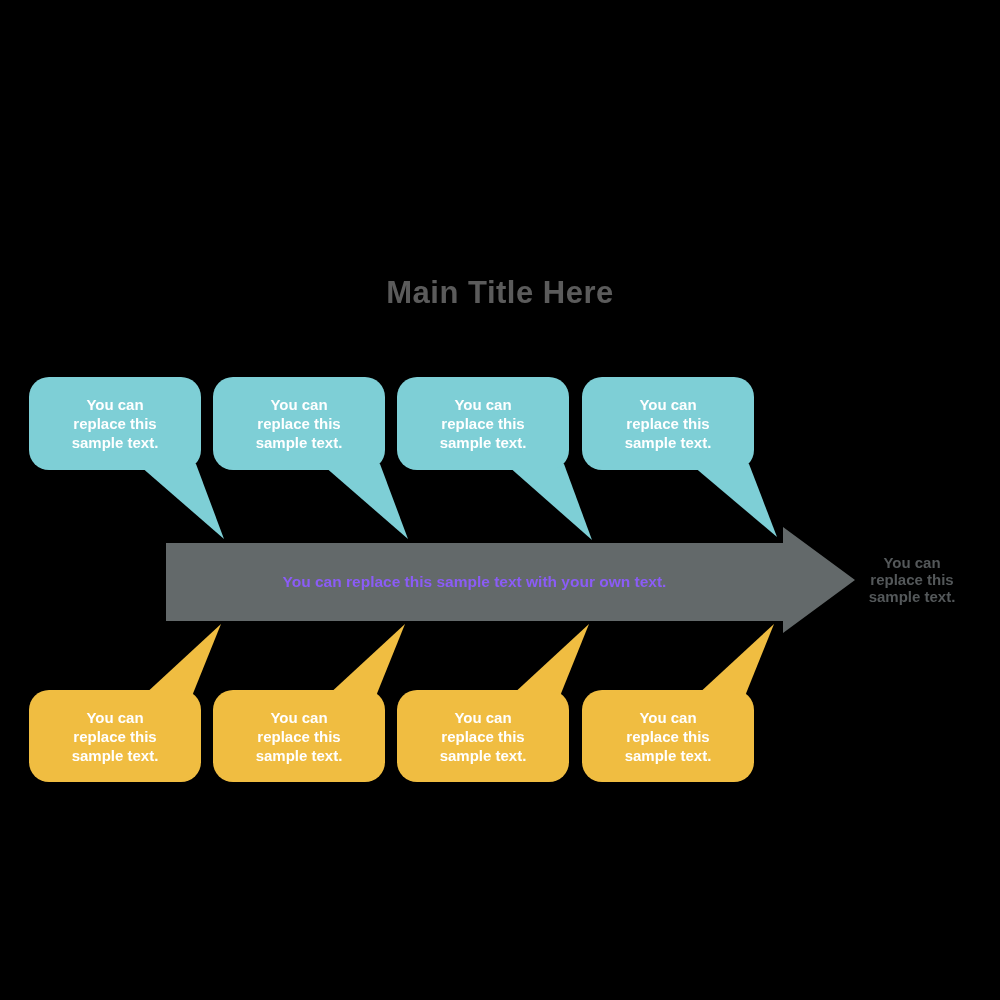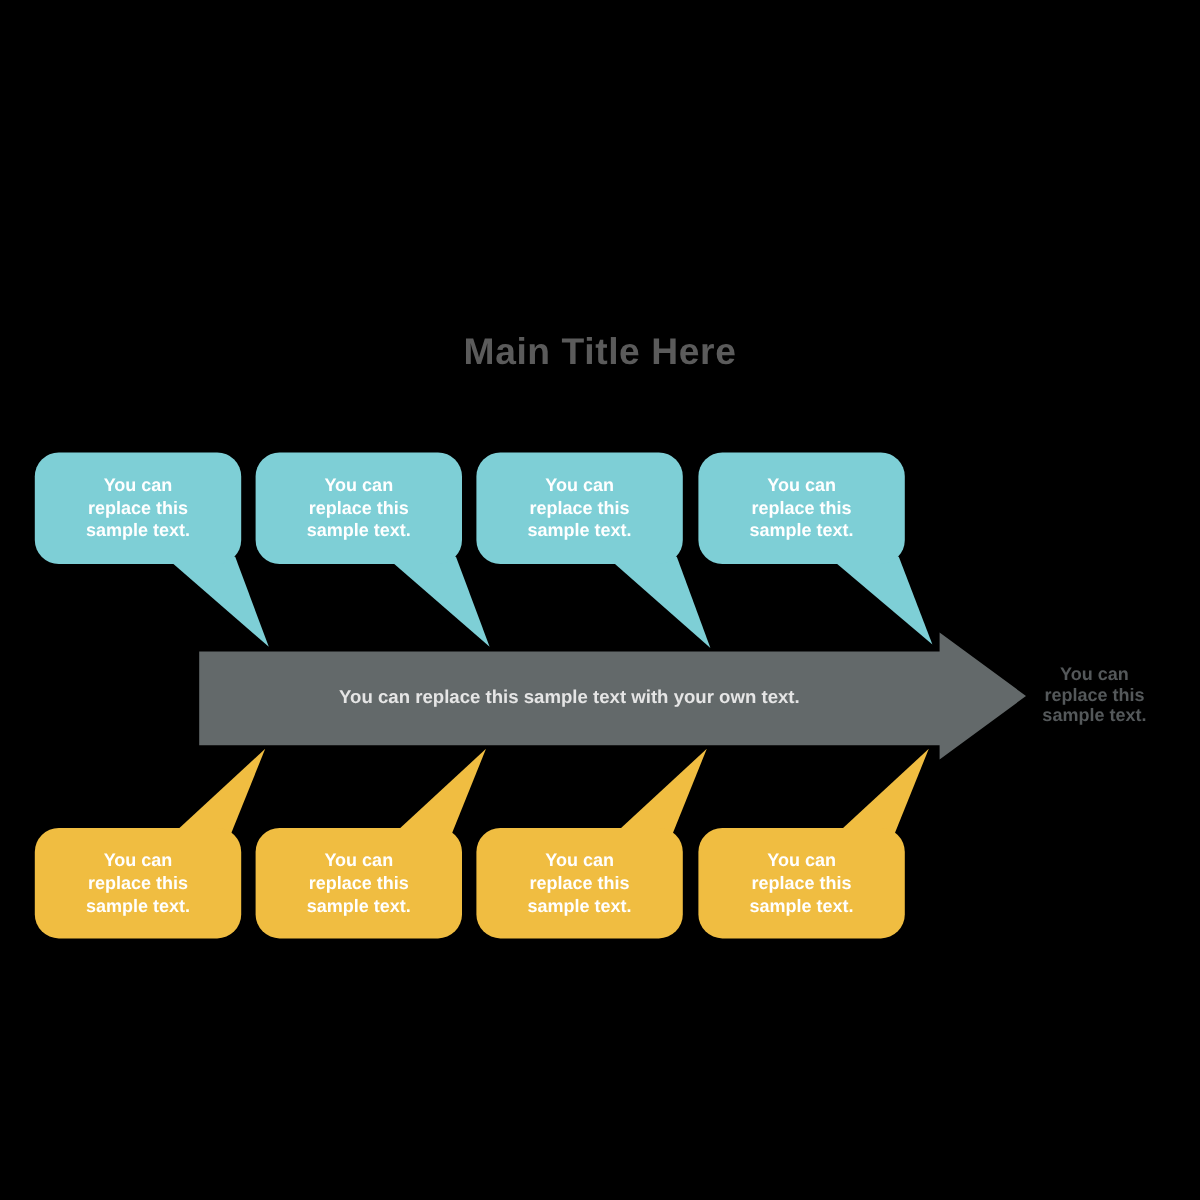--- a/index.html
+++ b/index.html
@@ -58,21 +58,21 @@
     left: 166px;
     top: 523px;
     width: 617px;
     height: 78px;
     display: flex;
     align-items: center;
     justify-content: center;
     text-align: center;
     font-size: 15.5px;
     font-weight: bold;
-    color: #e5e5e5;
+    color: #8b5cf6;
   }
   .end-label {
     position: absolute;
     left: 858px;
     top: 534px;
     width: 108px;
     text-align: center;
     white-space: pre-line;
     font-size: 15px;
     line-height: 17px;

